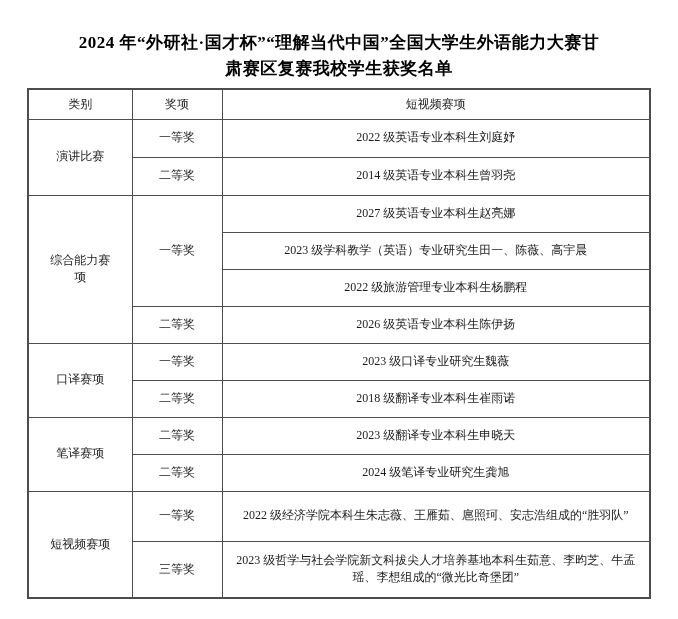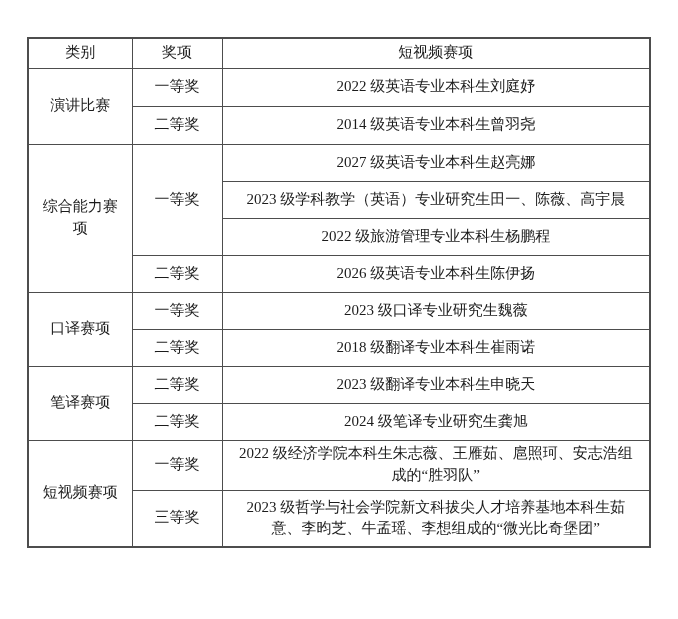--- a/index.html
+++ b/index.html
@@ -33,48 +33,52 @@
     font-weight: bold;
     line-height: 1.5;
     color: #000000;
     letter-spacing: 0.5px;
   }
   table.awards {
     width: 622px;
     margin: 7px auto 0 auto;
     border-collapse: collapse;
     table-layout: fixed;
-    font-size: 15px;
+    font-size: 12px;
     border: 2px solid var(--border-color);
   }
   table.awards col.c-cat { width: 104px; }
   table.awards col.c-award { width: 90px; }
   table.awards col.c-students { width: 428px; }
   table.awards th,
   table.awards td {
     border: 1px solid var(--border-color);
     text-align: center;
     vertical-align: middle;
     font-weight: normal;
     padding: 2px 10px;
     line-height: 1.45;
     box-sizing: border-box;
   }
-  table.awards td.cat { padding: 2px 11px; }
+  table.awards td.cat { padding: 2px 17px; }
   tr.h-header  { height: 30px; }
   tr.h-single  { height: 37px; }
   tr.h-first   { height: 38px; }
   tr.h-double1 { height: 50px; }
   tr.h-double2 { height: 57px; font-family: Liberation Serif, serif; }
 </style>
 </head>
 <body>
 
 <div class="page">
 
+  <div class="title">
+    <div>2024 年“外研社·国才杯”“理解当代中国”全国大学生外语能力大赛甘</div>
+    <div>肃赛区复赛我校学生获奖名单</div>
+  </div>
 
   <table class="awards">
     <colgroup>
       <col class="c-cat">
       <col class="c-award">
       <col class="c-students">
     </colgroup>
 
     <tbody>
         <tr class="h-header">

